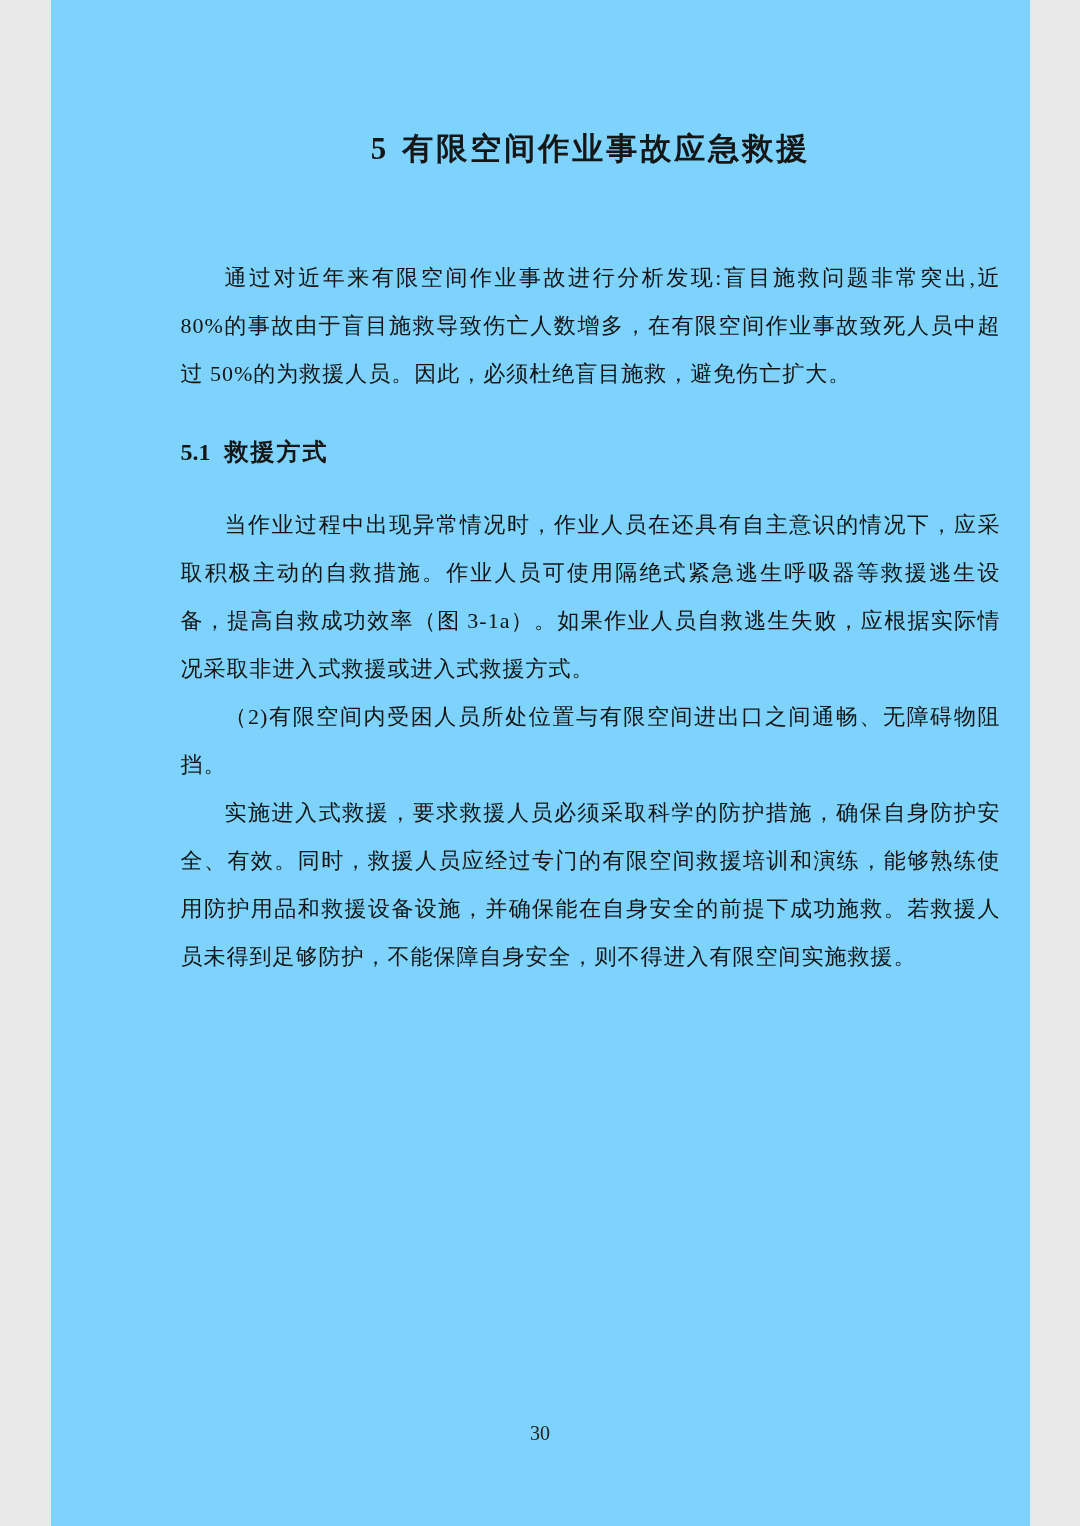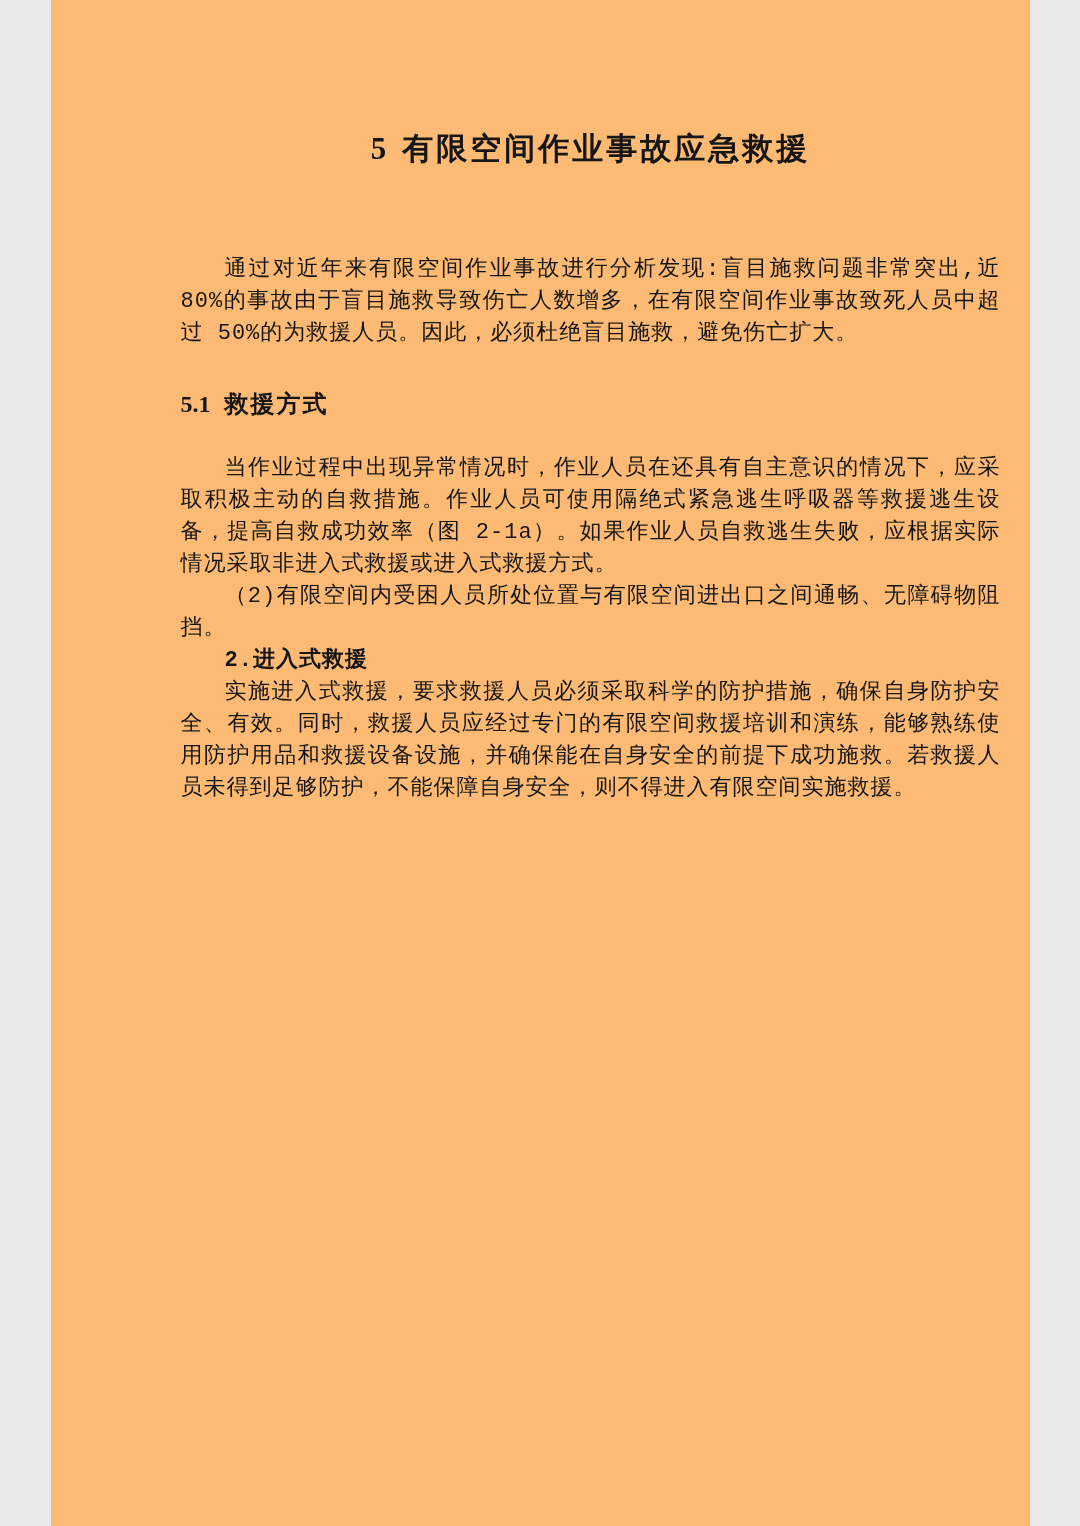--- a/index.html
+++ b/index.html
@@ -2,21 +2,21 @@
 <html><head>
 <meta charset="utf-8">
 <style>
   * { margin: 0; padding: 0; box-sizing: border-box; }
   html, body { background: #e9e9e9; }
   .page {
     position: relative;
     width: 979px;
     height: 1526px;
     margin: 0 auto;
-    background: #fdba74;
+    background: #7dd3fc;
     color: #161616;
     overflow: hidden;
   }
   .content {
     position: absolute;
     left: 130px;
     width: 820px;
     top: 0;
   }
   h1.doc-title {
@@ -46,23 +46,23 @@
   h2.section-title .num {
     font-family: "Liberation Serif", "DejaVu Serif", serif;
     margin-right: 14px;
     font-weight: 600;
   }
   h2.section-title .txt {
     font-family: "Liberation Sans", "DejaVu Sans", sans-serif;
     letter-spacing: 2px;
   }
   p.body {
-    font-family: Liberation Mono, monospace;
+    font-family: Liberation Serif, serif;
     font-size: 22px;
-    line-height: 32px;
+    line-height: 48px;
     text-align: justify;
     letter-spacing: 1px;
     color: #151515;
   }
   p.indent { text-indent: 2em; }
   p.bold { font-weight: bold; }
   p.intro { margin-top: 84px; }
   p.first-after-heading { margin-top: 31px; }
   .page-number {
     position: absolute;
@@ -84,27 +84,27 @@
     <h1 class="doc-title">
       <span class="num">5</span><span class="txt">有限空间作业事故应急救援</span>
     </h1>
 
     <p class="body indent intro">通过对近年来有限空间作业事故进行分析发现:盲目施救问题非常突出,近 80%的事故由于盲目施救导致伤亡人数增多，在有限空间作业事故致死人员中超过 50%的为救援人员。因此，必须杜绝盲目施救，避免伤亡扩大。</p>
 
     <h2 class="section-title">
       <span class="num">5.1</span><span class="txt">救援方式</span>
     </h2>
 
-    <p class="body indent first-after-heading">当作业过程中出现异常情况时，作业人员在还具有自主意识的情况下，应采取积极主动的自救措施。作业人员可使用隔绝式紧急逃生呼吸器等救援逃生设备，提高自救成功效率（图 2-1a）。如果作业人员自救逃生失败，应根据实际情况采取非进入式救援或进入式救援方式。</p>
+    <p class="body indent first-after-heading">当作业过程中出现异常情况时，作业人员在还具有自主意识的情况下，应采取积极主动的自救措施。作业人员可使用隔绝式紧急逃生呼吸器等救援逃生设备，提高自救成功效率（图 3-1a）。如果作业人员自救逃生失败，应根据实际情况采取非进入式救援或进入式救援方式。</p>
 
 
 
 
     <p class="body indent">（2)有限空间内受困人员所处位置与有限空间进出口之间通畅、无障碍物阻挡。</p>
 
-    <p class="body indent bold">2.进入式救援</p>
 
 
     <p class="body indent">实施进入式救援，要求救援人员必须采取科学的防护措施，确保自身防护安全、有效。同时，救援人员应经过专门的有限空间救援培训和演练，能够熟练使用防护用品和救援设备设施，并确保能在自身安全的前提下成功施救。若救援人员未得到足够防护，不能保障自身安全，则不得进入有限空间实施救援。</p>
 
   </div>
 
+  <div class="page-number">30</div>
 </div>
 
 </body></html>

